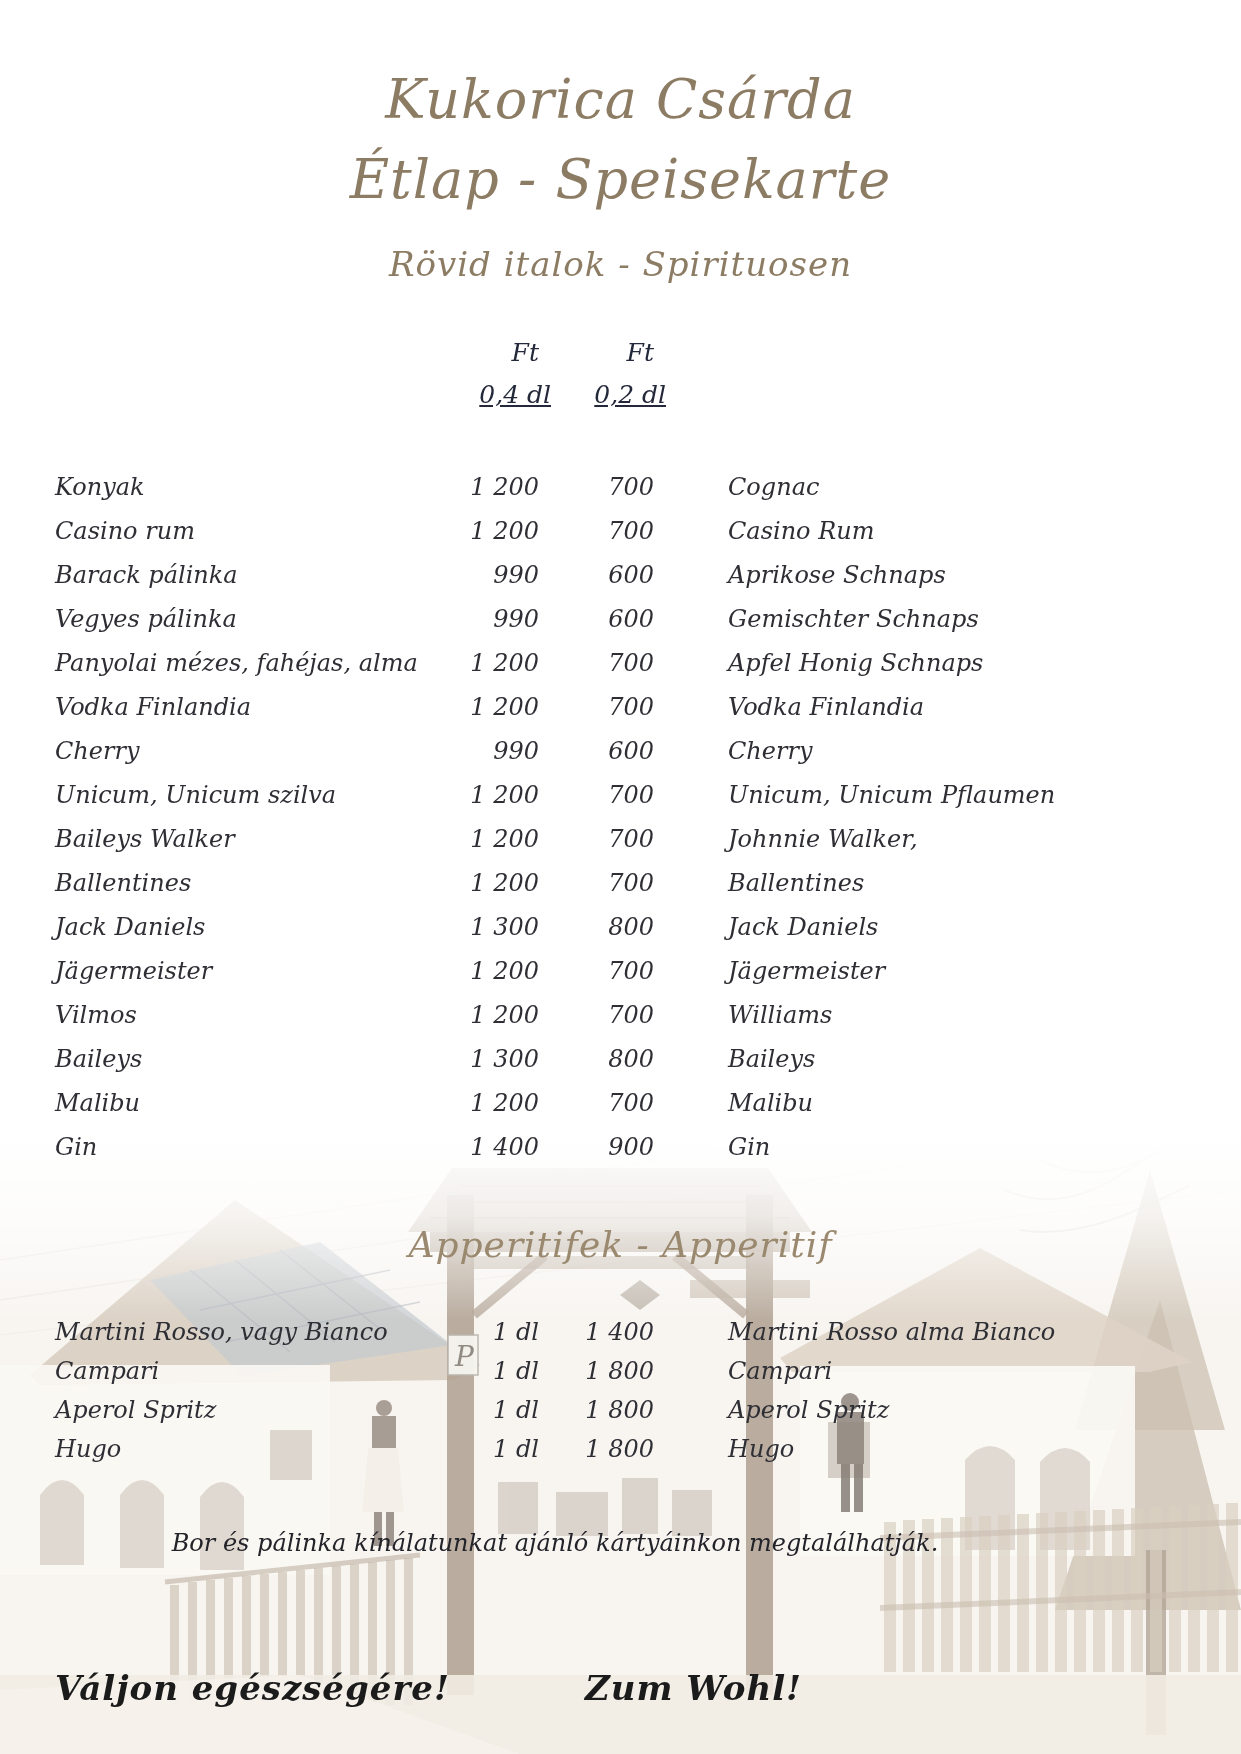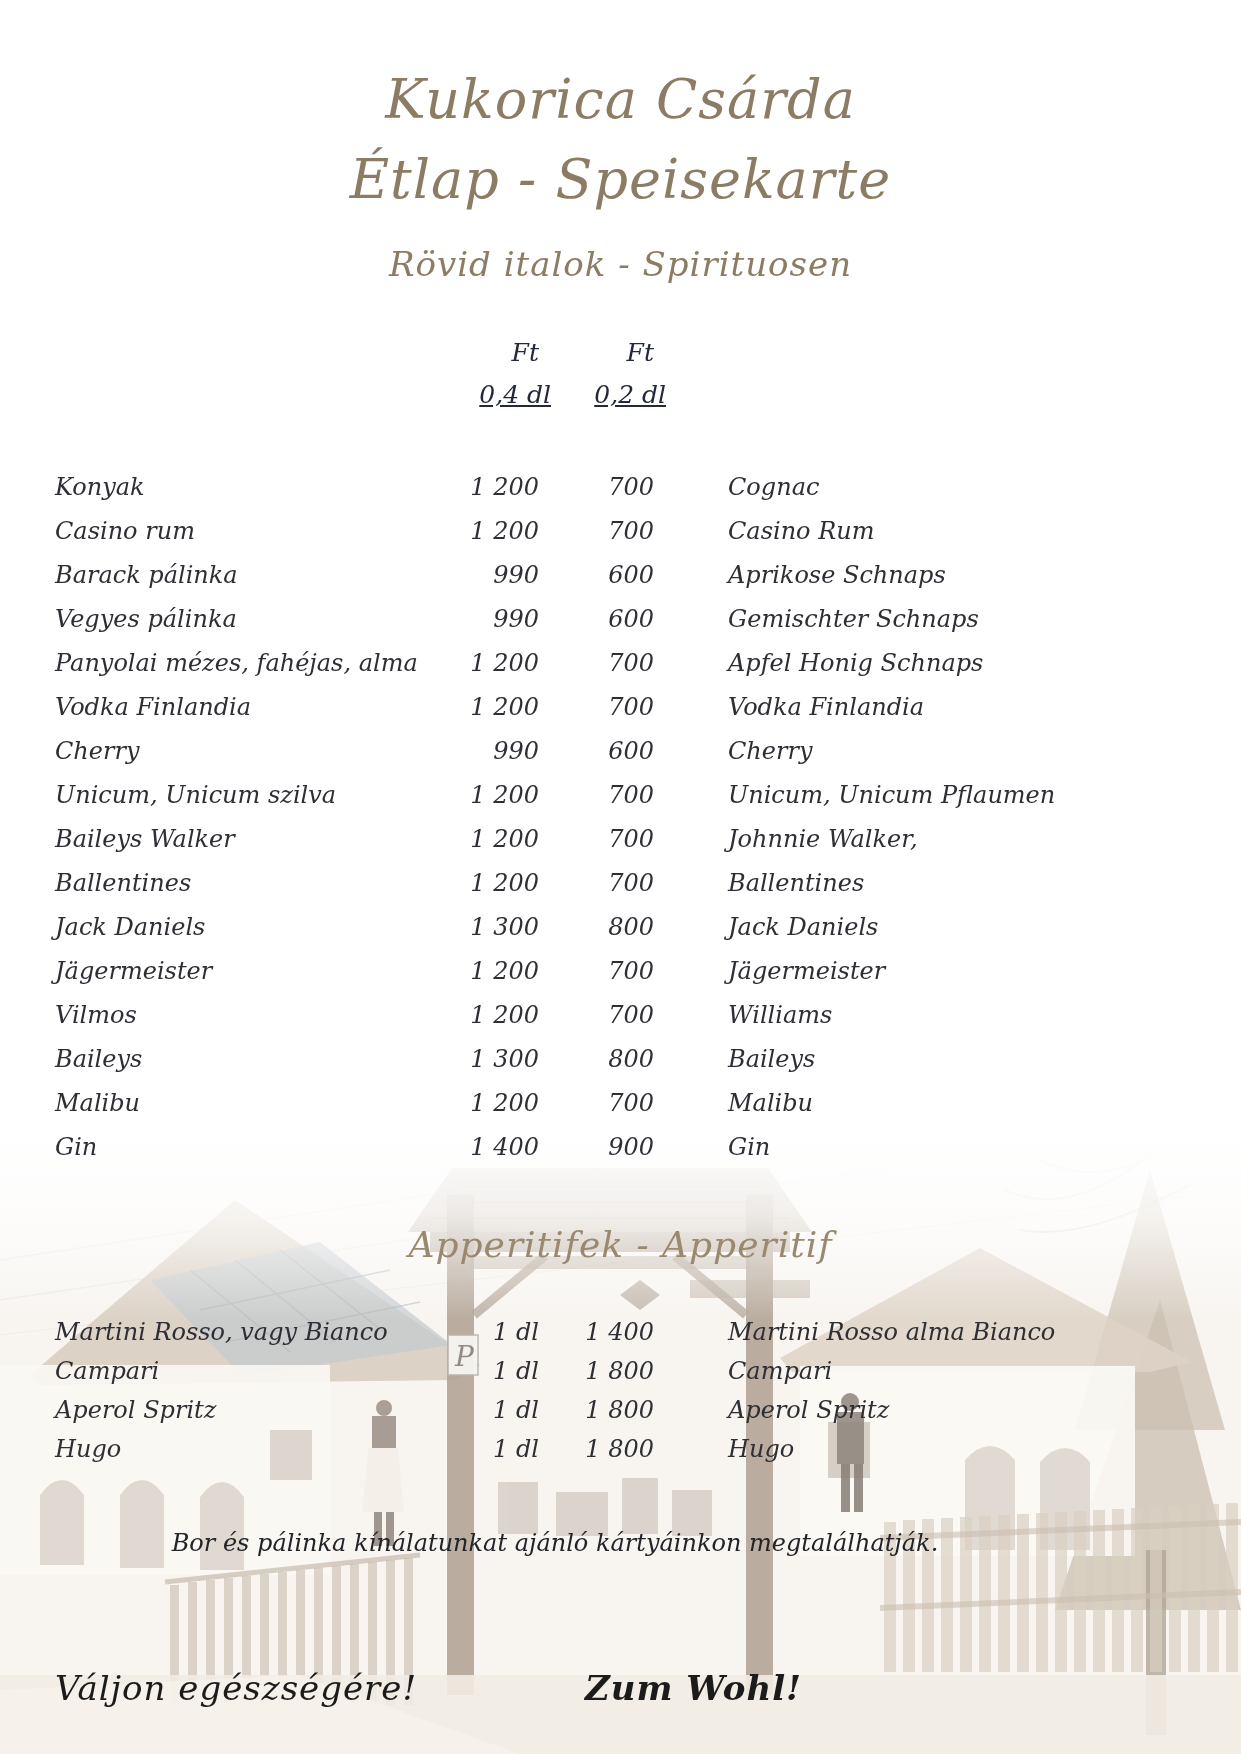--- a/index.html
+++ b/index.html
@@ -44,21 +44,21 @@
   .aperitif-table{top:1312px;}
   .row{display:grid;grid-template-columns:392px 100px 115px 1fr;align-items:center;height:44px;font-size:24px;}
   .aperitif-table .row{height:39px;}
   .c-hu{text-align:left;white-space:nowrap;}
   .c-p1,.c-p2{text-align:right;padding-right:8px;white-space:nowrap;}
   .c-de{padding-left:66px;text-align:left;white-space:nowrap;}
   .note{
     position:absolute;top:1482px;left:0;width:1110px;
     text-align:center;font-size:24px;color:#23232a;margin-top:47px;
   }
-  .footer-hu{position:absolute;left:55px;top:1668px;font-size:34px;font-weight:normal;color:#1b1b1b;letter-spacing:1px;text-align:right;}
+  .footer-hu{position:absolute;left:55px;top:1668px;font-size:34px;font-weight:bold;color:#1b1b1b;letter-spacing:1px;text-align:right;}
   .footer-de{position:absolute;left:585px;top:1668px;font-size:34px;font-weight:bold;color:#1b1b1b;letter-spacing:1px;}
 </style>
 </head>
 <body>
 
 <div class="page">
 
   <div class="photo-wrap">
     <svg viewBox="0 0 1241 624">
       <rect x="0" y="0" width="1241" height="624" fill="#f6f2ec"></rect>

